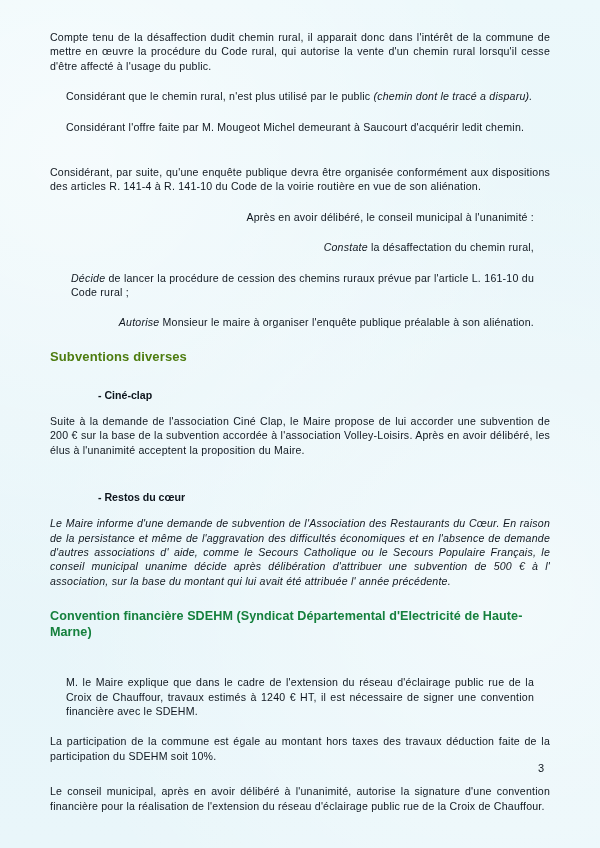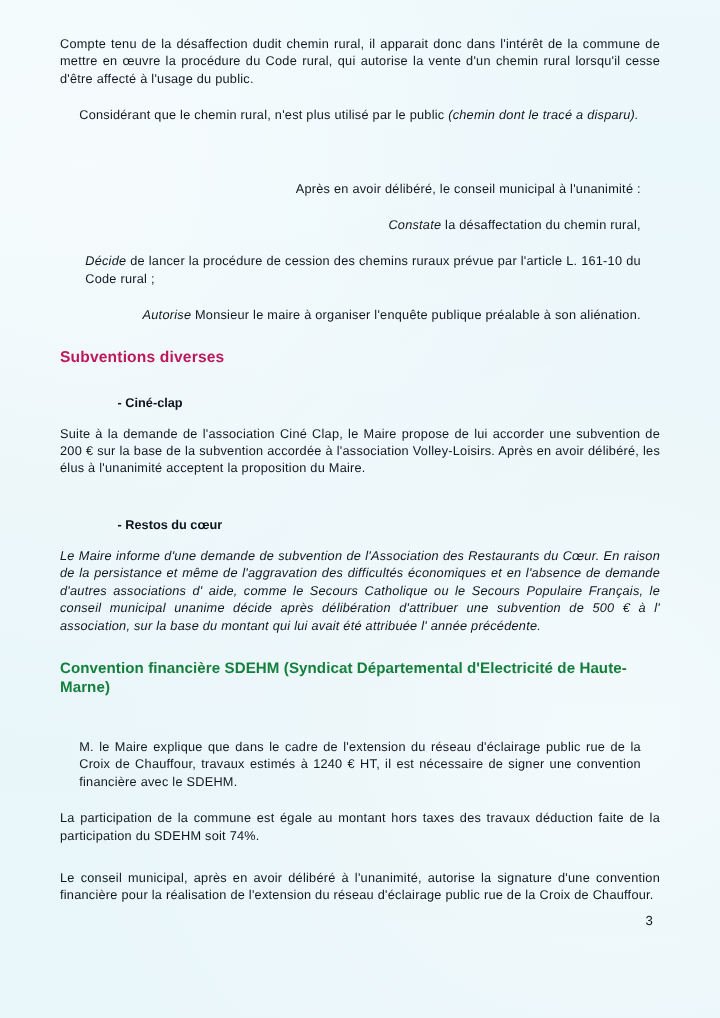--- a/index.html
+++ b/index.html
@@ -58,21 +58,21 @@
   }
   .it {
     font-style: italic;
   }
   h2.section-heading {
     font-size: 13px;
     line-height: 17px;
     font-weight: bold;
     margin: 18px 0 0 0;
     letter-spacing: 0.01em;
-    color: #be185d;
+    color: #4d7c0f;
   }
   h2.big-heading {
     font-size: 12.6px;
     line-height: 16px;
     font-weight: bold;
     margin: 20px 0 0 0;
     letter-spacing: 0.005em;
     color: #15803d;
     text-align: left;
     width: 496px;
@@ -104,23 +104,25 @@
 <body>
 
 <div class="page">
   <div class="paper-tint"></div>
 
   <div class="content">
 
     <p class="block">Compte tenu de la désaffection dudit chemin rural, il apparait donc dans l'intérêt de la commune de mettre en œuvre la procédure du Code rural, qui autorise la vente d'un chemin rural lorsqu'il cesse d'être affecté à l'usage du public.</p>
 
     <p class="line"><span>Considérant que le chemin rural, n'est plus utilisé par le public </span><span class="it">(chemin dont le tracé a disparu).</span></p>
+    <p class="line">Considérant l'offre faite par M. Mougeot Michel demeurant à Saucourt d'acquérir ledit chemin.</p>
 
     <div class="spacer-md"></div>
 
+    <p class="block">Considérant, par suite, qu'une enquête publique devra être organisée conformément aux dispositions des articles R. 141-4 à R. 141-10 du Code de la voirie routière en vue de son aliénation.</p>
 
     <p class="line nojust">Après en avoir délibéré,  le conseil municipal à l'unanimité :</p>
     <p class="line nojust indent1"><span class="it">Constate</span><span> la désaffectation du chemin rural,</span></p>
     <p class="line indent1"><span class="it">Décide</span><span> de lancer la procédure de cession des chemins ruraux prévue par l'article L. 161-10 du Code rural ;</span></p>
     <p class="line nojust indent1"><span class="it">Autorise</span><span> Monsieur le maire à organiser l'enquête publique préalable à son aliénation.</span></p>
 
     <h2 class="section-heading">Subventions diverses</h2>
 
     <div class="spacer-sm"></div>
 
@@ -130,21 +132,21 @@
     <div class="spacer-xs"></div>
 
     <h3 class="sub-heading">- Restos du cœur</h3>
     <p class="block tight">Le Maire informe d'une demande de  subvention de l'Association des Restaurants du Cœur. En raison de la persistance et même de  l'aggravation  des difficultés économiques et en l'absence de demande d'autres associations d' aide, comme le Secours Catholique ou le Secours Populaire Français, le conseil municipal unanime décide après délibération d'attribuer une subvention de 500 € à l' association,  sur la base du montant qui lui avait été attribuée l' année précédente.</p>
 
     <h2 class="big-heading">Convention financière SDEHM (Syndicat Départemental d'Electricité de Haute-Marne)</h2>
 
     <div class="spacer-lg"></div>
 
     <p class="line">M. le Maire explique que dans le cadre de l'extension du réseau d'éclairage public rue de la Croix de Chauffour, travaux estimés à 1240 € HT, il est nécessaire de signer une convention financière avec le SDEHM.</p>
-    <p class="block">La participation de la commune est égale au montant hors taxes des travaux déduction faite de la participation du SDEHM soit 74%.</p>
+    <p class="block">La participation de la commune est égale au montant hors taxes des travaux déduction faite de la participation du SDEHM soit 10%.</p>
 
     <div class="spacer-xs"></div>
 
     <p class="block">Le conseil municipal, après en avoir délibéré à l'unanimité, autorise la signature d'une convention financière pour la réalisation de l'extension du réseau d'éclairage public rue de la Croix de Chauffour.</p>
 
   </div>
 
   <div class="page-number">3</div>
 </div>
 

